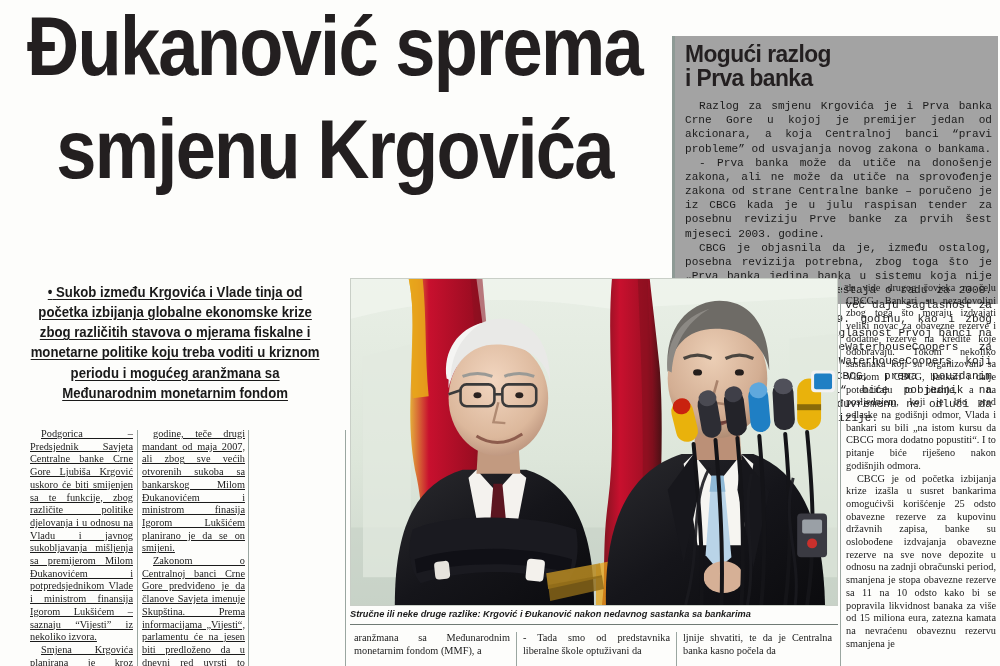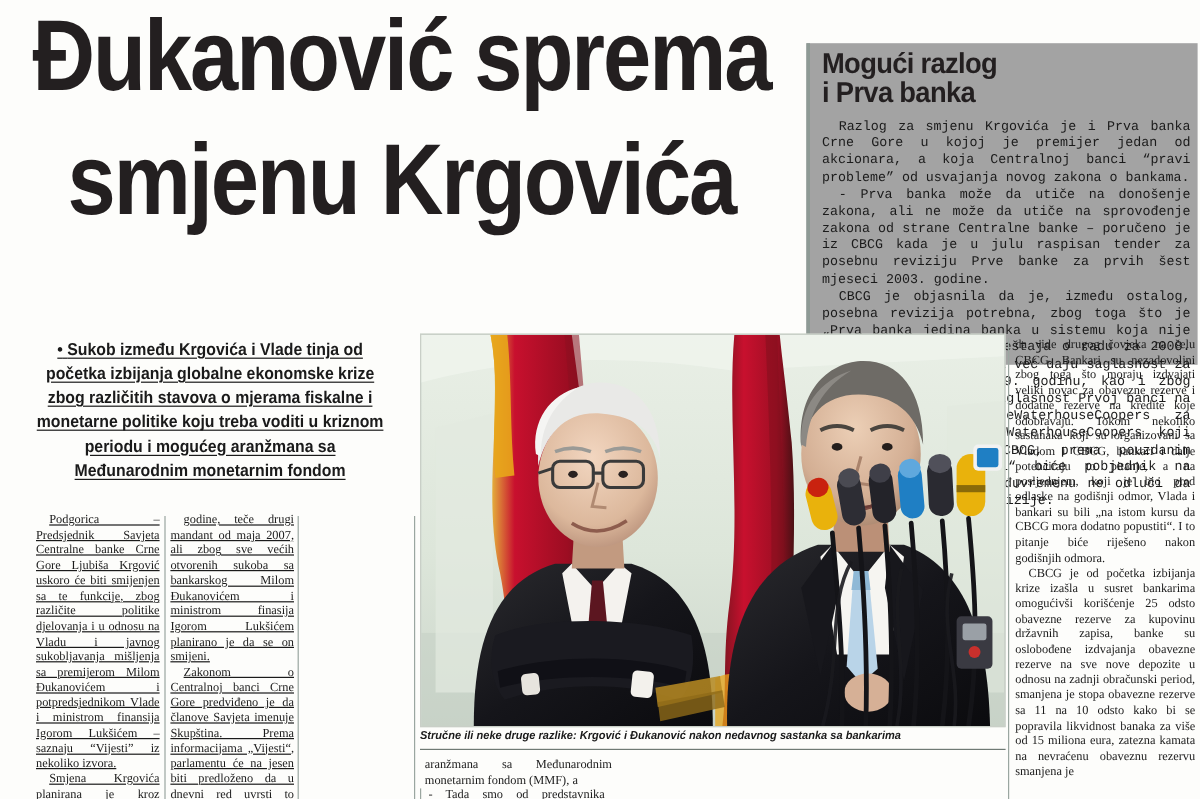--- a/index.html
+++ b/index.html
@@ -178,21 +178,20 @@
 
   
   .bottomstrip {
     position: absolute;
     left: 350px;
     top: 632px;
     width: 488px;
     height: 34px;
     display: flex;
     gap: 0;
-    flex-direction: column;
   }
   .bstrip-col {
     font-size: 10.3px;
     line-height: 1.235;
     text-align: justify;
     color: #1b1b1b;
     padding: 0 6px;
     box-sizing: border-box;
     hyphens: auto;
   }

